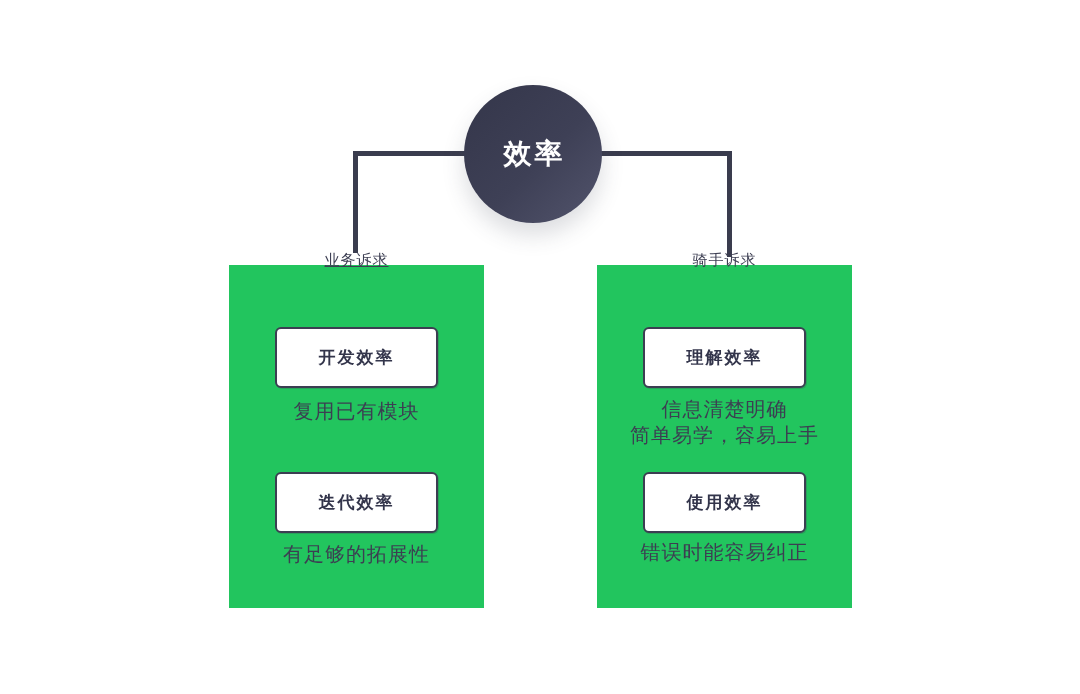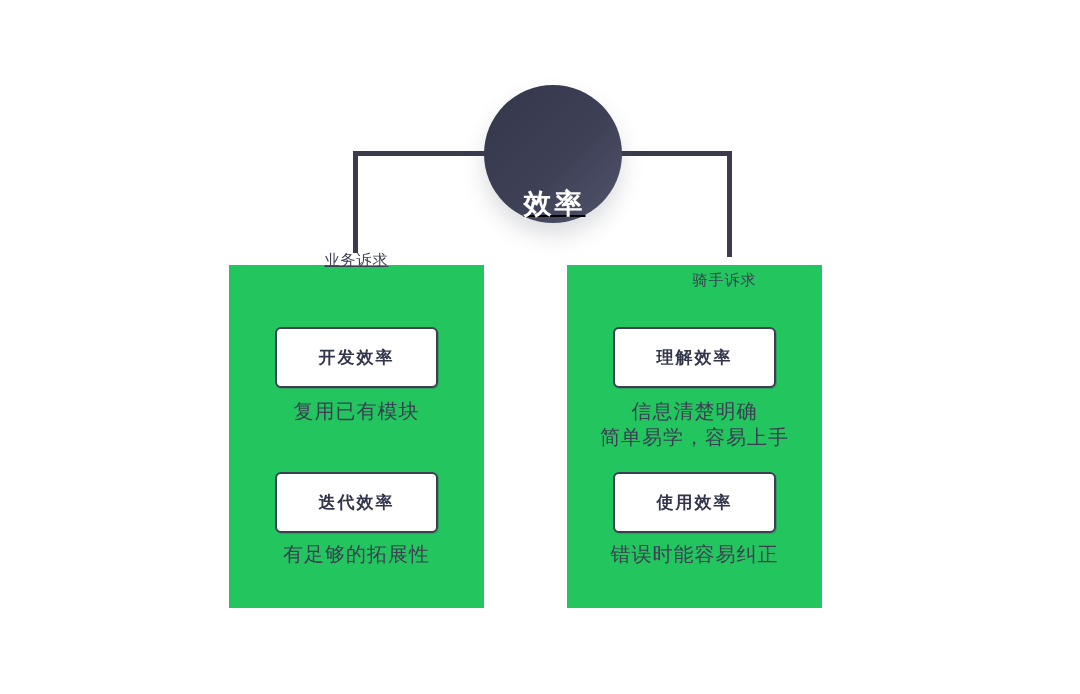--- a/index.html
+++ b/index.html
@@ -32,32 +32,31 @@
     left: 540px;
     top: 151px;
     width: 187px;
     height: 101px;
     border-top: 5px solid #3A3C4E;
     border-right: 5px solid #3A3C4E;
   }
   
   .root-circle {
     position: absolute;
-    left: 484px;
+    left: 464px;
     top: 85px;
     width: 138px;
     height: 138px;
     border-radius: 50%;
     background: linear-gradient(135deg, #34364A 0%, #3E4056 55%, #52546C 100%);
     box-shadow: 0 12px 22px rgba(62, 64, 83, 0.18);
     z-index: 2;
     display: flex;
-    align-items: flex-end;
+    align-items: center;
     justify-content: center;
-    text-decoration: underline;
   }
   .root-circle span {
     color: #ffffff;
     font-size: 28px;
     font-weight: bold;
     letter-spacing: 3px;
     margin-left: 3px; 
   }
   
   .branch-label {
@@ -65,32 +64,32 @@
     top: 251px;
     width: 255px;
     text-align: center;
     font-size: 15px;
     line-height: 18px;
     color: #3C3E52;
     letter-spacing: 1px;
     z-index: 3;
   }
   .branch-label.left  { left: 229px; text-decoration: underline; }
-  .branch-label.right { left: 597px; margin-top: 20px; }
+  .branch-label.right { left: 597px; }
   
   .panel {
     position: absolute;
     top: 265px;
     width: 255px;
     height: 343px;
     background: #22c55e;
     z-index: 0;
   }
   .panel-left  { left: 229px; }
-  .panel-right { left: 567px; }
+  .panel-right { left: 597px; font-family: Liberation Mono, monospace; }
   
   .node-box {
     position: absolute;
     left: 46px;
     width: 163px;
     height: 61px;
     box-sizing: border-box;
     background: #ffffff;
     border: 2px solid #3C3E52;
     border-radius: 6px;

